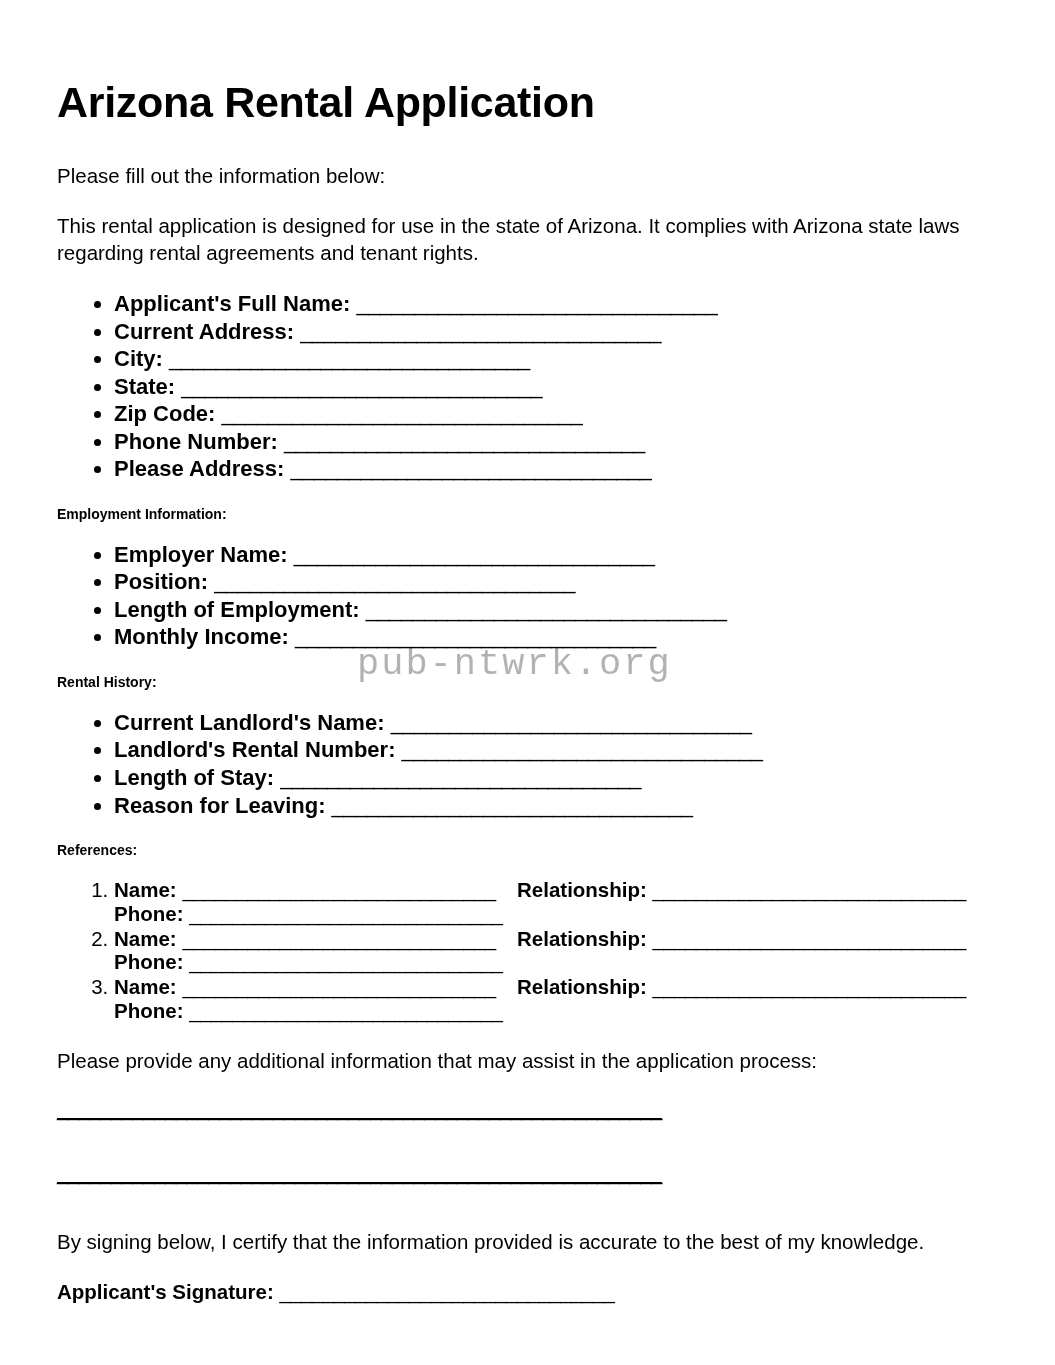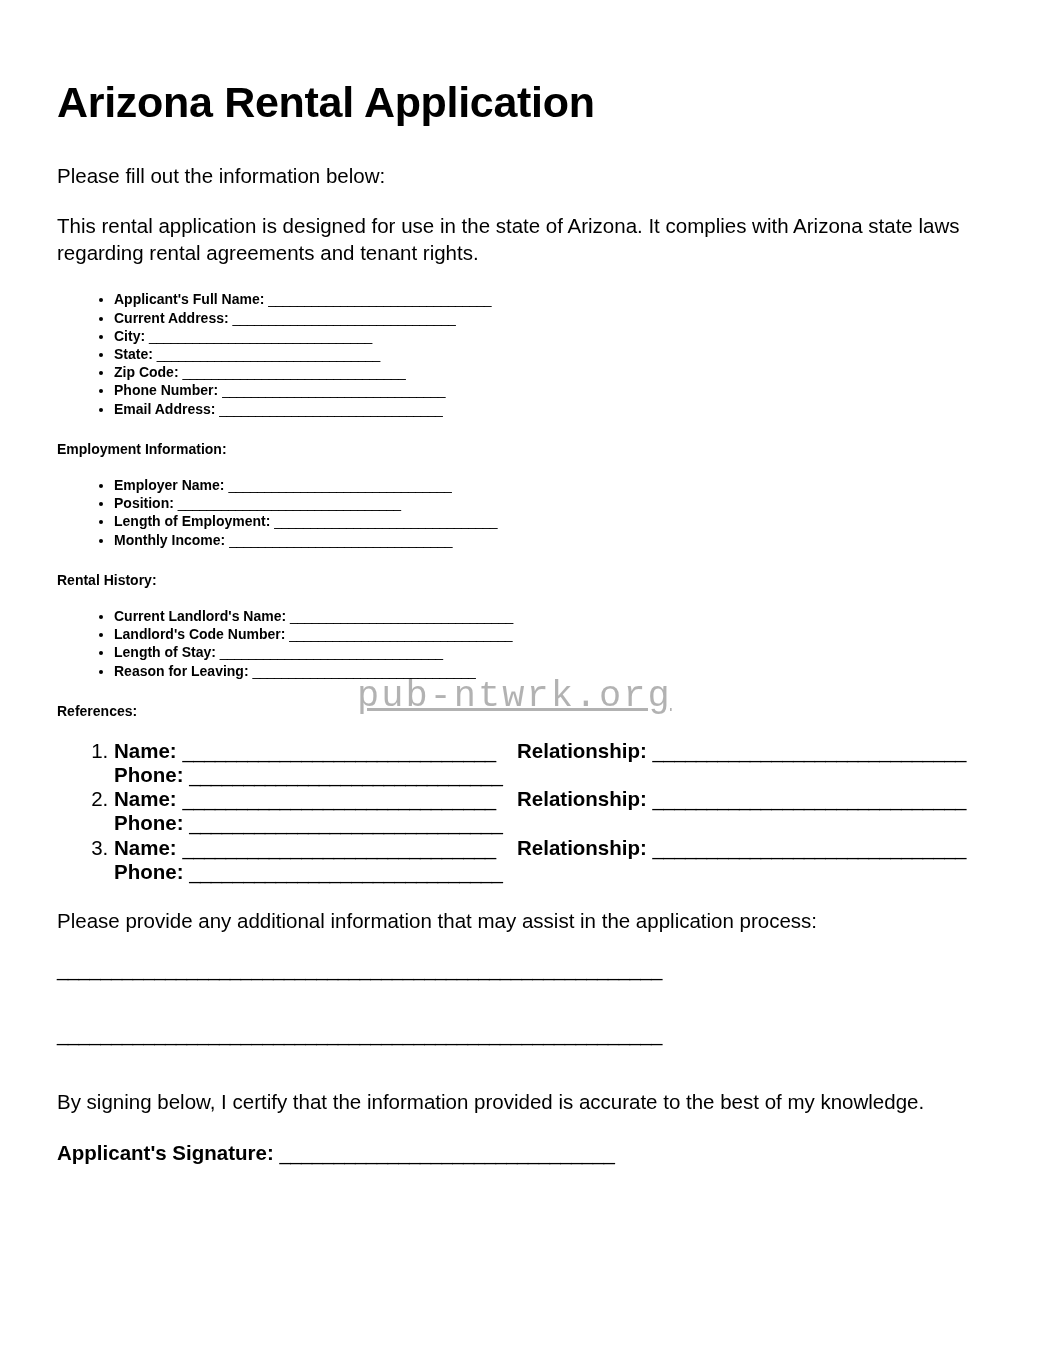--- a/index.html
+++ b/index.html
@@ -49,21 +49,21 @@
     margin: 0 0 20px 0;
   }
 
   
   ul.field-list {
     margin: 0 0 24px 0;
     padding-left: 57px;
     list-style-type: disc;
   }
   ul.field-list > li {
-    font-size: 14px;
+    font-size: 22px;
     font-weight: bold;
     line-height: 1.16;
     margin: 0 0 2px 0;
     white-space: nowrap;
   }
   ol.ref-list {
     margin: 0 0 24px 0;
     padding-left: 57px;
     list-style-type: decimal;
   }
@@ -85,87 +85,86 @@
   .lbl { font-weight: bold; }
 
   
   .ref-col-a {
     display: inline-block;
     width: 403px;
     font-weight: bold;
   }
 
   
-  .rule-block { margin: 16px 0 0 0; }
+  .rule-block { margin: 16px 0 0 0; text-decoration: underline; }
   .rule-line {
     font-size: 20.5px;
     line-height: 1.0;
     letter-spacing: -0.6px;
     margin: 0 0 44px 0;
     white-space: nowrap;
     font-weight: normal;
   }
 
   .sig-line {
     font-size: 20.5px;
     font-weight: bold;
     margin: 22px 0 0 0;
     white-space: nowrap;
   }
 
   
   .watermark {
     position: absolute;
     left: 357px;
-    top: 659px;
+    top: 627px;
     font-family: "Liberation Mono", "DejaVu Sans Mono", monospace;
     font-size: 37px;
     letter-spacing: 2px;
     color: rgba(0,0,0,0.30);
     white-space: nowrap;
     pointer-events: none;
     user-select: none;
-    text-decoration: underline;
   }
 </style>
 </head>
 <body>
 
 <div class="page">
 
   <h1 class="doc-title">Arizona Rental Application</h1>
 
   <p class="para tight">Please fill out the information below:</p>
 
   <p class="para">This rental application is designed for use in the state of Arizona. It complies with Arizona state laws regarding rental agreements and tenant rights.</p>
 
   <ul class="field-list">
     <li><span class="lbl">Applicant's Full Name:</span> <span class="blank">_______________________________</span></li>
     <li><span class="lbl">Current Address:</span> <span class="blank">_______________________________</span></li>
     <li><span class="lbl">City:</span> <span class="blank">_______________________________</span></li>
     <li><span class="lbl">State:</span> <span class="blank">_______________________________</span></li>
     <li><span class="lbl">Zip Code:</span> <span class="blank">_______________________________</span></li>
     <li><span class="lbl">Phone Number:</span> <span class="blank">_______________________________</span></li>
-    <li><span class="lbl">Email Address:</span> <span class="blank">_______________________________</span></li>
+    <li><span class="lbl">Please Address:</span> <span class="blank">_______________________________</span></li>
   </ul>
 
   <h2 class="section-heading">Employment Information:</h2>
 
   <ul class="field-list">
     <li><span class="lbl">Employer Name:</span> <span class="blank">_______________________________</span></li>
     <li><span class="lbl">Position:</span> <span class="blank">_______________________________</span></li>
     <li><span class="lbl">Length of Employment:</span> <span class="blank">_______________________________</span></li>
     <li><span class="lbl">Monthly Income:</span> <span class="blank">_______________________________</span></li>
   </ul>
 
   <h2 class="section-heading">Rental History:</h2>
 
   <ul class="field-list">
     <li><span class="lbl">Current Landlord's Name:</span> <span class="blank">_______________________________</span></li>
-    <li><span class="lbl">Landlord's Code Number:</span> <span class="blank">_______________________________</span></li>
+    <li><span class="lbl">Landlord's Rental Number:</span> <span class="blank">_______________________________</span></li>
     <li><span class="lbl">Length of Stay:</span> <span class="blank">_______________________________</span></li>
     <li><span class="lbl">Reason for Leaving:</span> <span class="blank">_______________________________</span></li>
   </ul>
 
   <h2 class="section-heading">References:</h2>
 
   <ol class="ref-list">
     <li>
       <span class="ref-line"><span class="ref-col-a"><span class="lbl">Name:</span> <span class="blank">_____________________________</span></span><span class="lbl">Relationship:</span> <span class="blank">_____________________________</span></span>
       <span class="ref-line"><span class="lbl">Phone:</span> <span class="blank">_____________________________</span></span>

